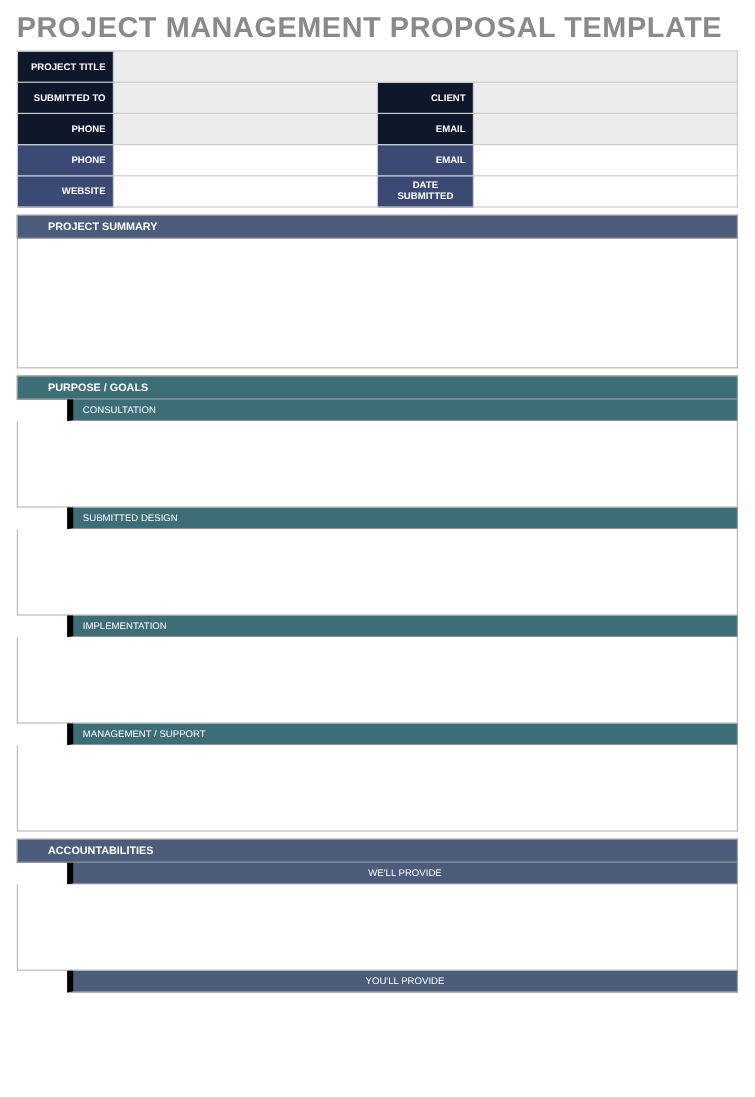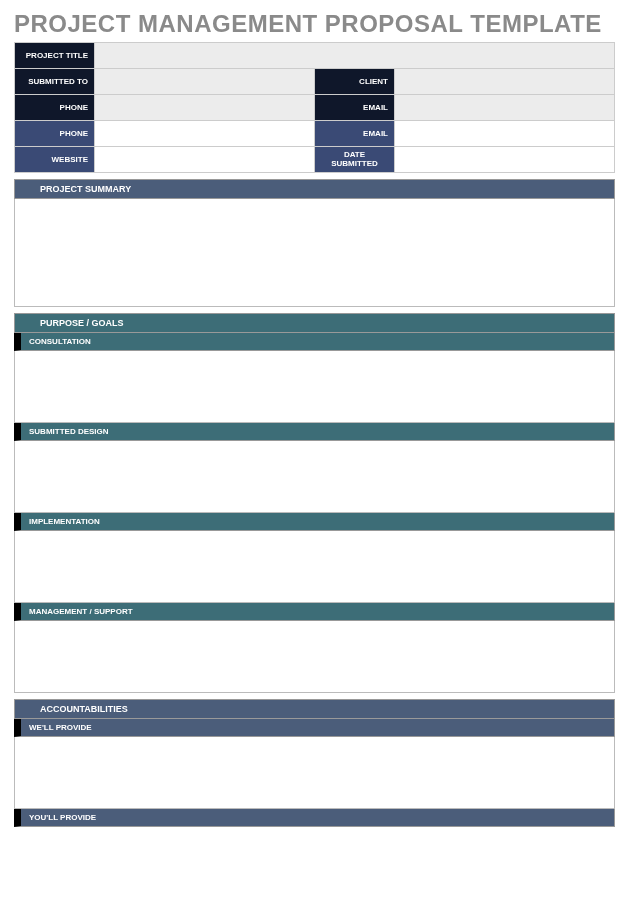--- a/index.html
+++ b/index.html
@@ -59,28 +59,30 @@
     padding: 4px 25px;
     border: 1px solid #999;
   }
   .section-header.teal {
     background: #3d6d77;
   }
   .section-subheader {
     background: #3d6d77;
     color: #fff;
     font-size: 8px;
-    font-weight: bold;
+    font-weight: normal;
     padding: 4px 8px;
-    border-left: 7px solid #000000;
+    border-left: 5px solid #000000;
     border-right: 1px solid #999;
     border-bottom: 1px solid #999;
+    margin-left: 42px;
   }
   .section-subheader.slate {
     background: #4b5d7a;
+    text-align: center;
   }
   .section-body {
     background: #fff;
     border-left: 1px solid #bbb;
     border-right: 1px solid #bbb;
     border-bottom: 1px solid #bbb;
     min-height: 72px;
     padding: 4px;
     font-size: 10px;
     color: #333;

